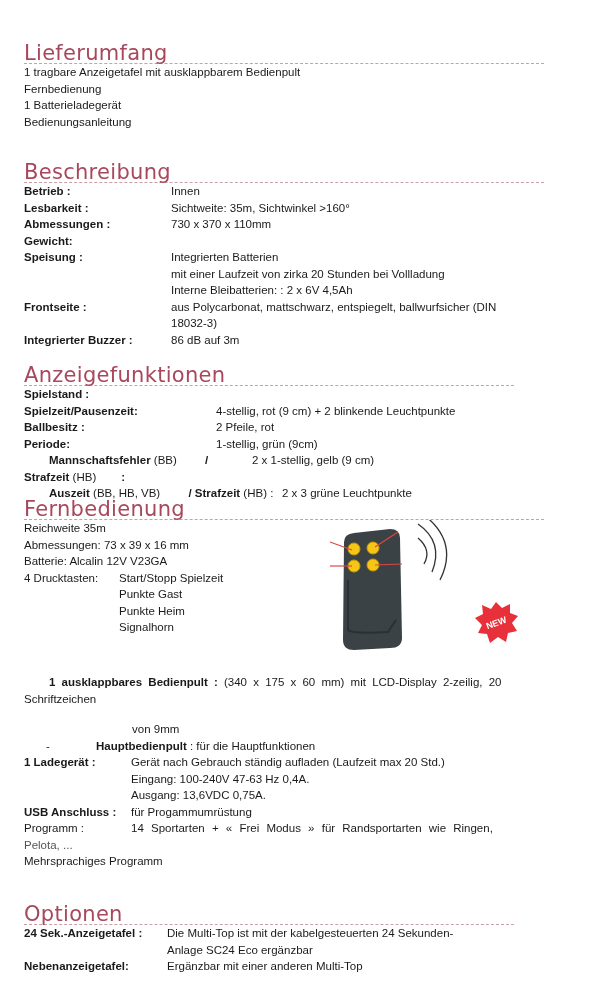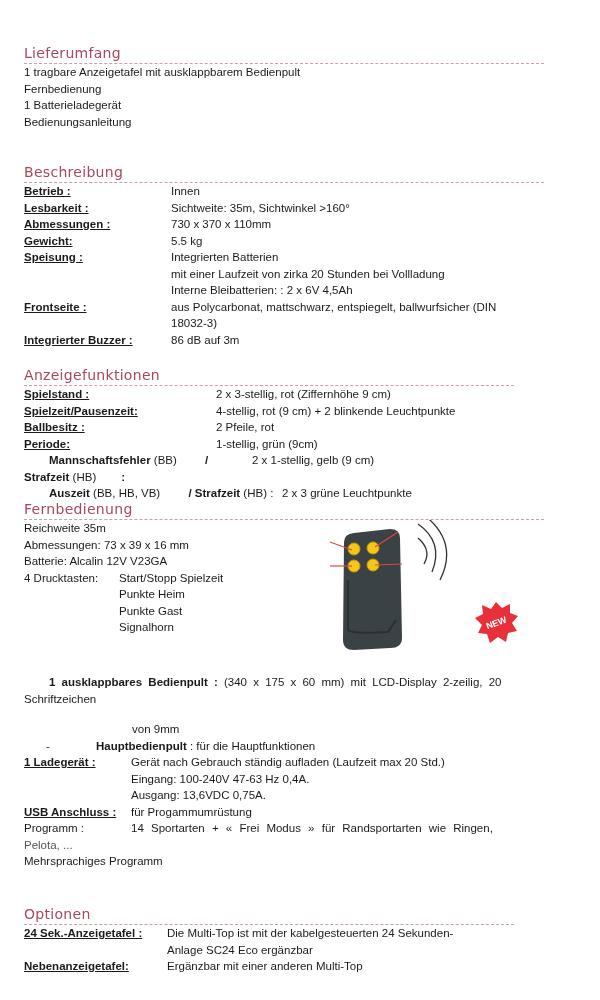--- a/index.html
+++ b/index.html
@@ -1,24 +1,24 @@
 <!DOCTYPE html>
 <html><head>
 <meta charset="utf-8">
 <style>
   html, body { margin:0; padding:0; background:#ffffff; }
   body { width:600px; height:1000px; position:relative; overflow:hidden;
          font-family:"Liberation Sans", sans-serif; color:#1a1a1a; font-size:11.5px; }
   .section { position:absolute; left:24px; width:520px; }
-  .heading { font-family:"DejaVu Sans", sans-serif; font-size:14px; color:#a8485c;
+  .heading { font-family:"DejaVu Sans", sans-serif; font-size:21px; color:#a8485c;
              letter-spacing:0.3px; line-height:18px; padding-bottom:1px;
              border-bottom:1px dashed #c8a0a8; }
   .line { line-height:16.5px; white-space:nowrap; }
   .row { display:flex; line-height:16.5px; }
-  .lbl { font-weight:bold; flex:none;text-decoration:underline; }
+  .lbl { font-weight:bold; flex:none; }
   .val { flex:1; }
   b { font-weight:bold;padding-left:25px; }
   .remote { position:absolute; left:328px; top:520px; width:220px; height:140px; }
 </style>
 </head>
 <body>
 
 <div class="section" style="top:44px;">
   <div class="heading">Lieferumfang</div>
   <div class="line">1 tragbare Anzeigetafel mit ausklappbarem Bedienpult</div>
@@ -36,21 +36,20 @@
   <div class="row">
       <span class="lbl" style="width:147px">Lesbarkeit :</span>
       <span class="val">Sichtweite: 35m, Sichtwinkel &gt;160°</span>
     </div>
   <div class="row">
       <span class="lbl" style="width:147px">Abmessungen :</span>
       <span class="val">730 x 370 x 110mm</span>
     </div>
   <div class="row">
       <span class="lbl" style="width:147px">Gewicht:</span>
-      <span class="val">5.5 kg</span>
     </div>
   <div class="row">
       <span class="lbl" style="width:147px">Speisung :</span>
       <span class="val">Integrierten Batterien</span>
     </div>
   <div class="row">
       <span class="lbl" style="width:147px"></span>
       <span class="val">mit einer Laufzeit von zirka 20 Stunden bei Vollladung</span>
     </div>
   <div class="row">
@@ -68,21 +67,20 @@
   <div class="row">
       <span class="lbl" style="width:147px">Integrierter Buzzer :</span>
       <span class="val">86 dB auf 3m</span>
     </div>
 </div>
 
 <div class="section" style="top:366px;">
   <div class="heading" style="width:490px">Anzeigefunktionen</div>
   <div class="row">
       <span class="lbl" style="width:192px">Spielstand :</span>
-      <span class="val">2 x 3-stellig, rot (Ziffernhöhe 9 cm)</span>
     </div>
   <div class="row">
       <span class="lbl" style="width:192px">Spielzeit/Pausenzeit:</span>
       <span class="val">4-stellig, rot (9 cm) + 2 blinkende Leuchtpunkte</span>
     </div>
   <div class="row">
       <span class="lbl" style="width:192px">Ballbesitz :</span>
       <span class="val">2 Pfeile, rot</span>
     </div>
   <div class="row">
@@ -103,25 +101,25 @@
   <div class="heading">Fernbedienung</div>
   <div class="line">Reichweite 35m</div>
   <div class="line">Abmessungen: 73 x 39 x 16 mm</div>
   <div class="line">Batterie: Alcalin 12V V23GA</div>
   <div class="row">
       <span style="width:95px;flex:none">4 Drucktasten:</span>
       <span>Start/Stopp Spielzeit</span>
     </div>
   <div class="row">
       <span style="width:95px;flex:none"></span>
-      <span>Punkte Heim</span>
+      <span>Punkte Gast</span>
     </div>
   <div class="row">
       <span style="width:95px;flex:none"></span>
-      <span>Punkte Gast</span>
+      <span>Punkte Heim</span>
     </div>
   <div class="row">
       <span style="width:95px;flex:none"></span>
       <span>Signalhorn</span>
     </div>
 </div>
 
 <div class="remote">
   <svg width="220" height="140" viewBox="0 0 220 140">
     <path d="M16 22 Q16 14 26 13 L62 9 Q72 9 72 18 L74 118 Q74 128 62 128 L26 130 Q15 130 15 120 Z" fill="#3b4246"></path>

